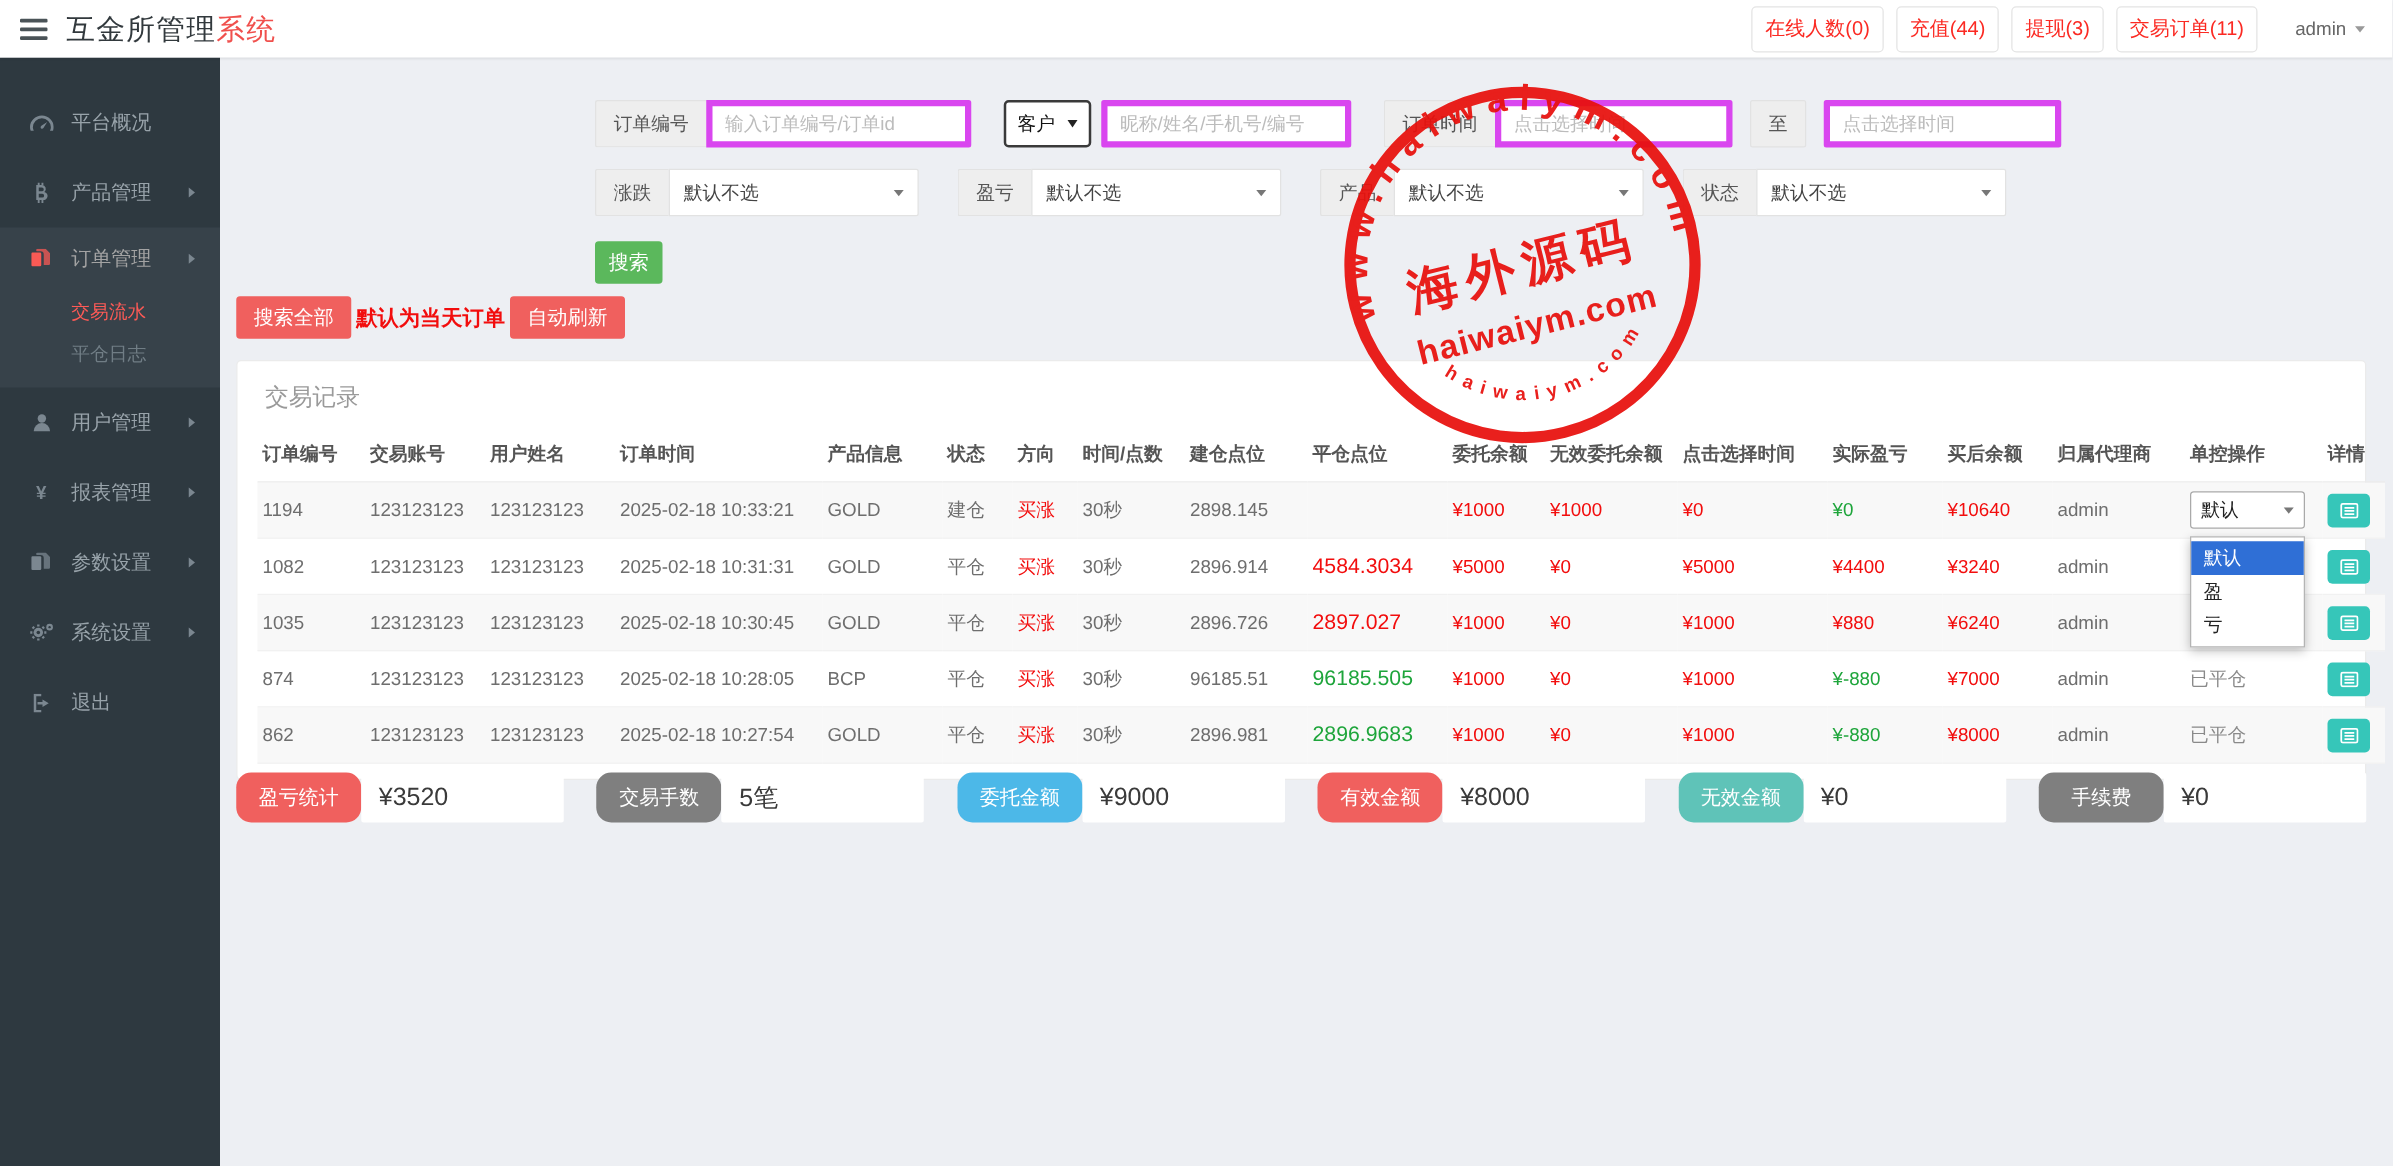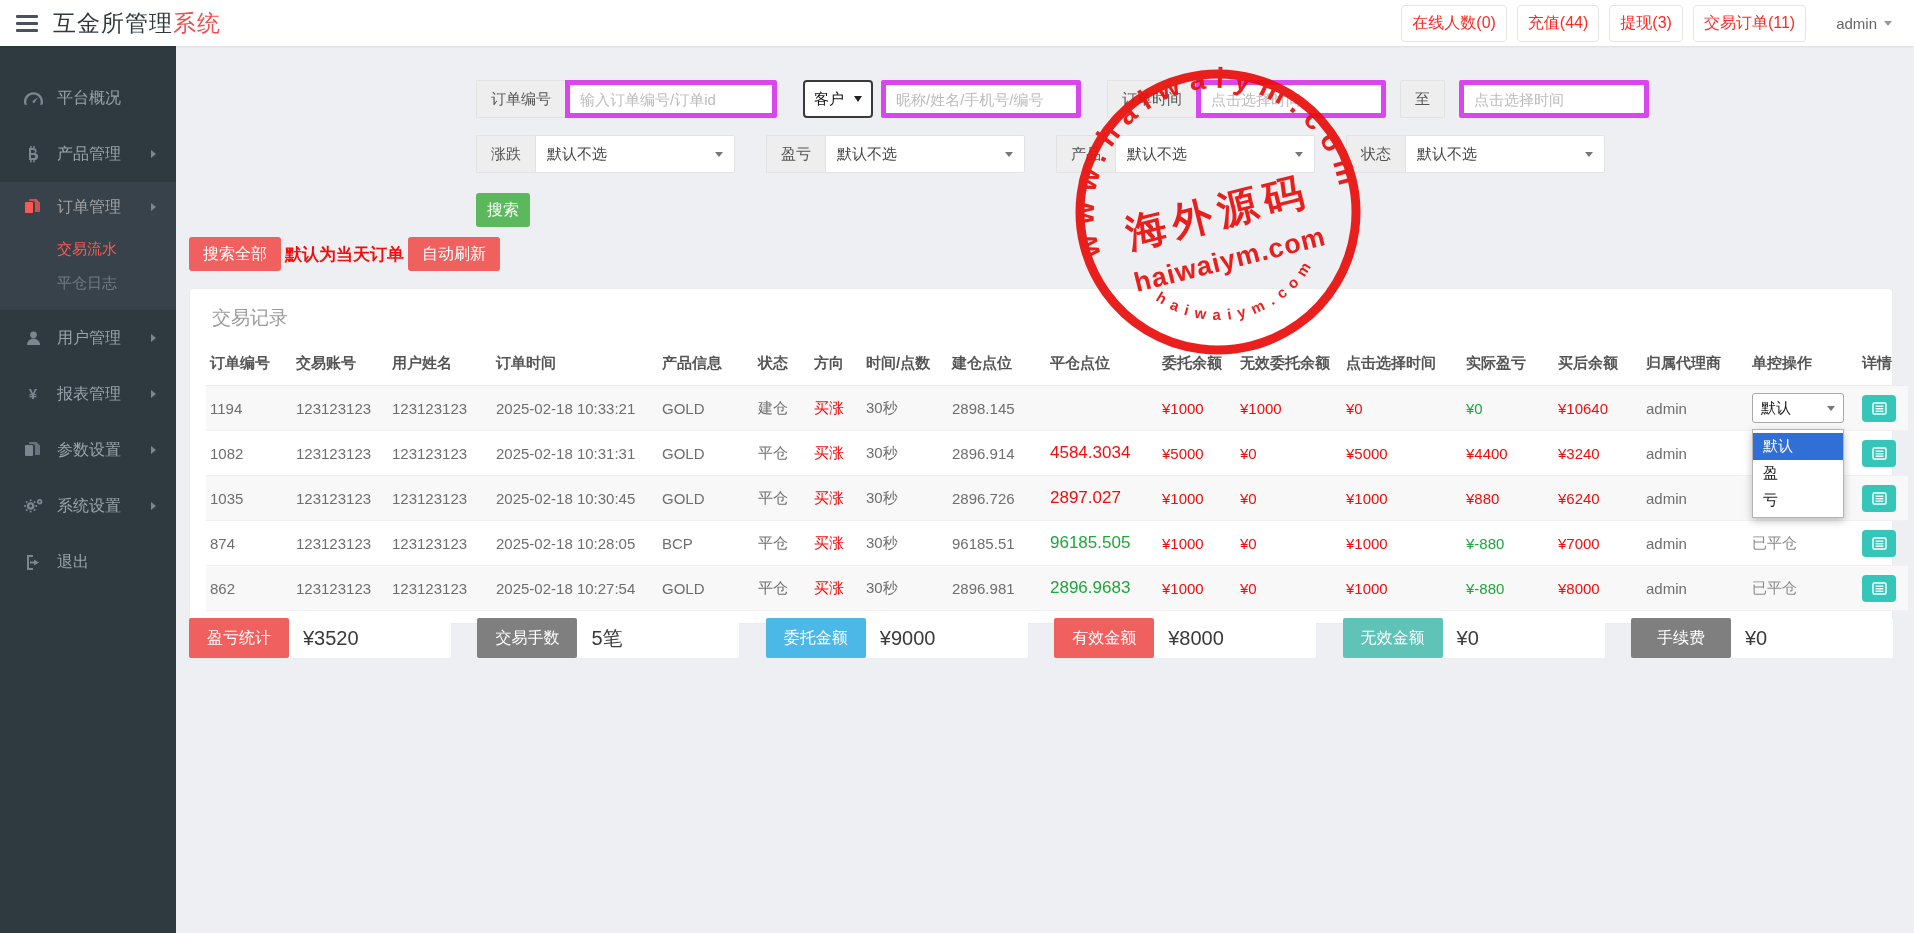--- a/index.html
+++ b/index.html
@@ -69,21 +69,21 @@
   .ctl-list { position:absolute; top:36px; left:0; width:92px; background:#fff; border:1px solid #b4b4b4;
     box-shadow:0 3px 8px rgba(0,0,0,.25); z-index:30; padding:3px 0; }
   .ctl-opt { height:27px; display:flex; align-items:center; padding-left:10px; font-size:15px; color:#222; cursor:pointer; }
   .ctl-opt.sel { background:#2f6fd6; color:#fff; }
   .closed-text { color:#8a8a8a; }
   .btn-detail { width:34px; height:27px; background:#36c6b9; border:none; border-radius:4px;
     display:flex; align-items:center; justify-content:center; cursor:pointer; }
   
   .summary { position:absolute; left:13px; right:21px; top:572px; display:flex; justify-content:space-between; }
   .stat { display:flex; }
-  .stat-chip { min-width:100px; height:40px; border-radius:2px; color:#fff; font-size:16px;
+  .stat-chip { min-width:100px; height:40px; border-radius:12px; color:#fff; font-size:16px;
     display:flex; align-items:center; justify-content:center; padding:16px 13px; white-space:nowrap; }
   .stat-val { width:162px; height:40px; background:#fff; display:flex; align-items:center;
     padding-left:14px; font-size:20px; color:#3a3a3a; border-radius:2px; }
   
   .watermark { position:absolute; left:892px; top:16px; width:300px; height:300px; z-index:60;
     pointer-events:none; opacity:.93; transform:rotate(-14deg); }
 </style>
 </head>
 <body>
 

